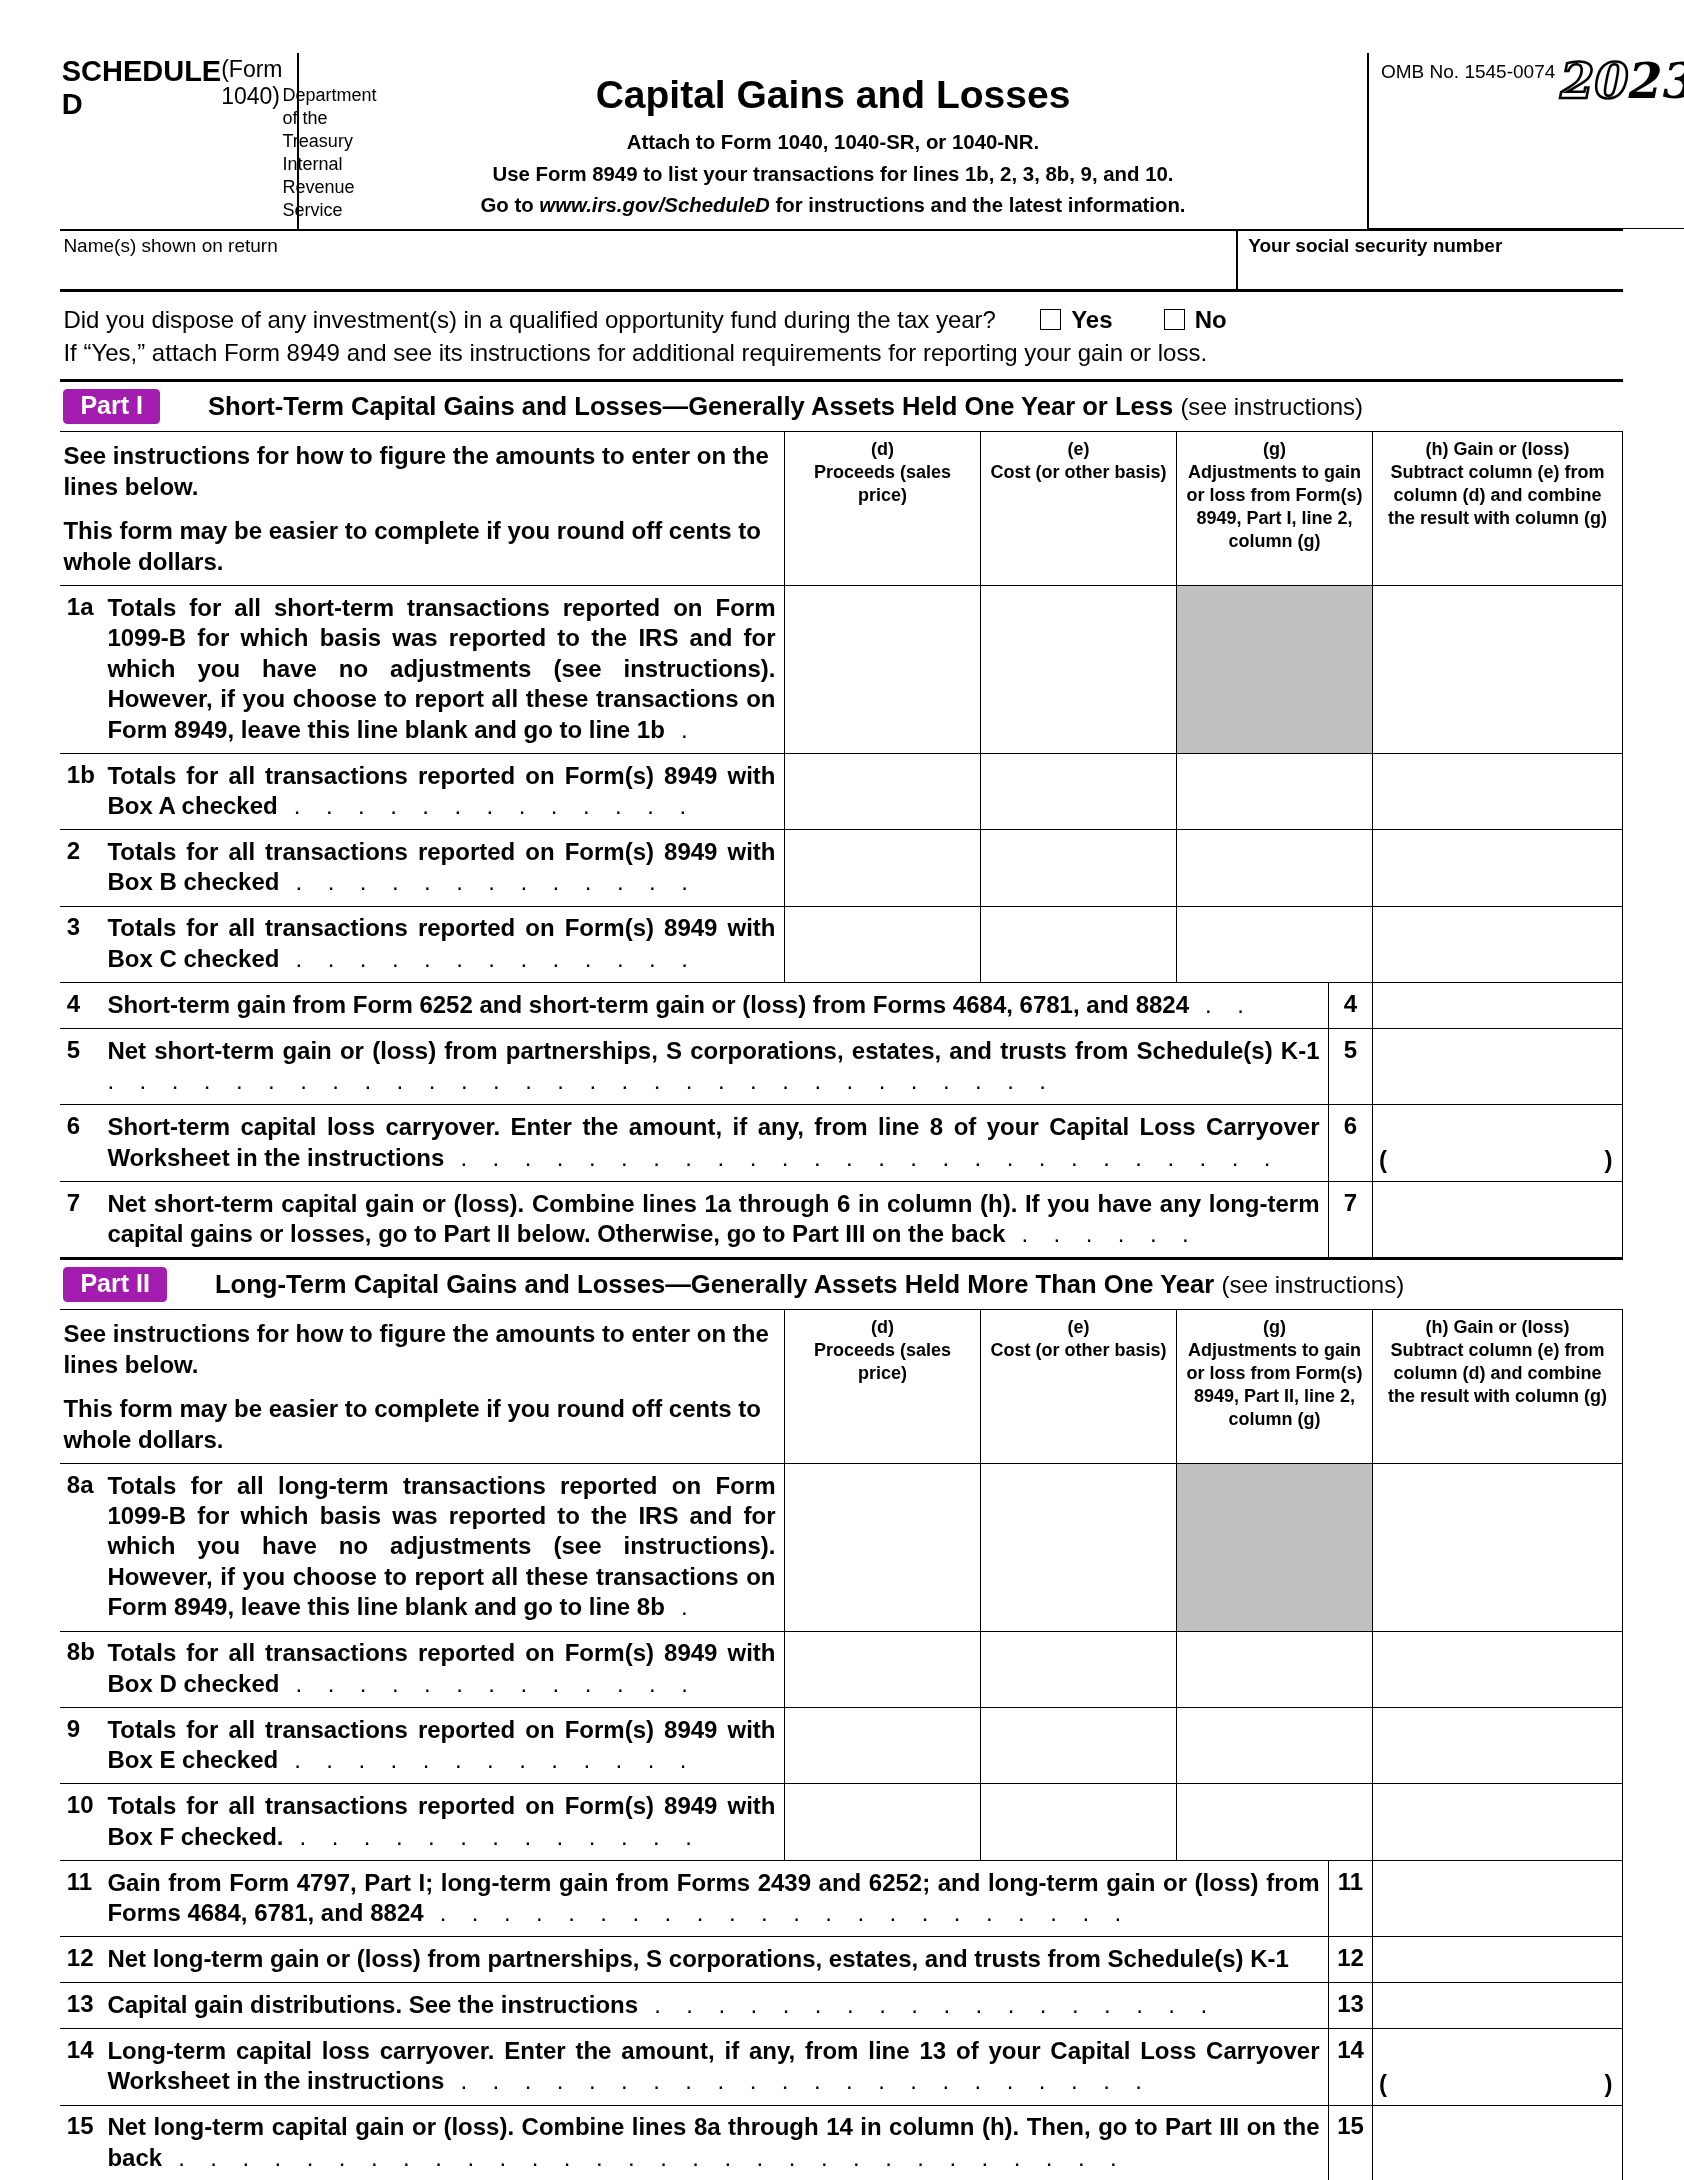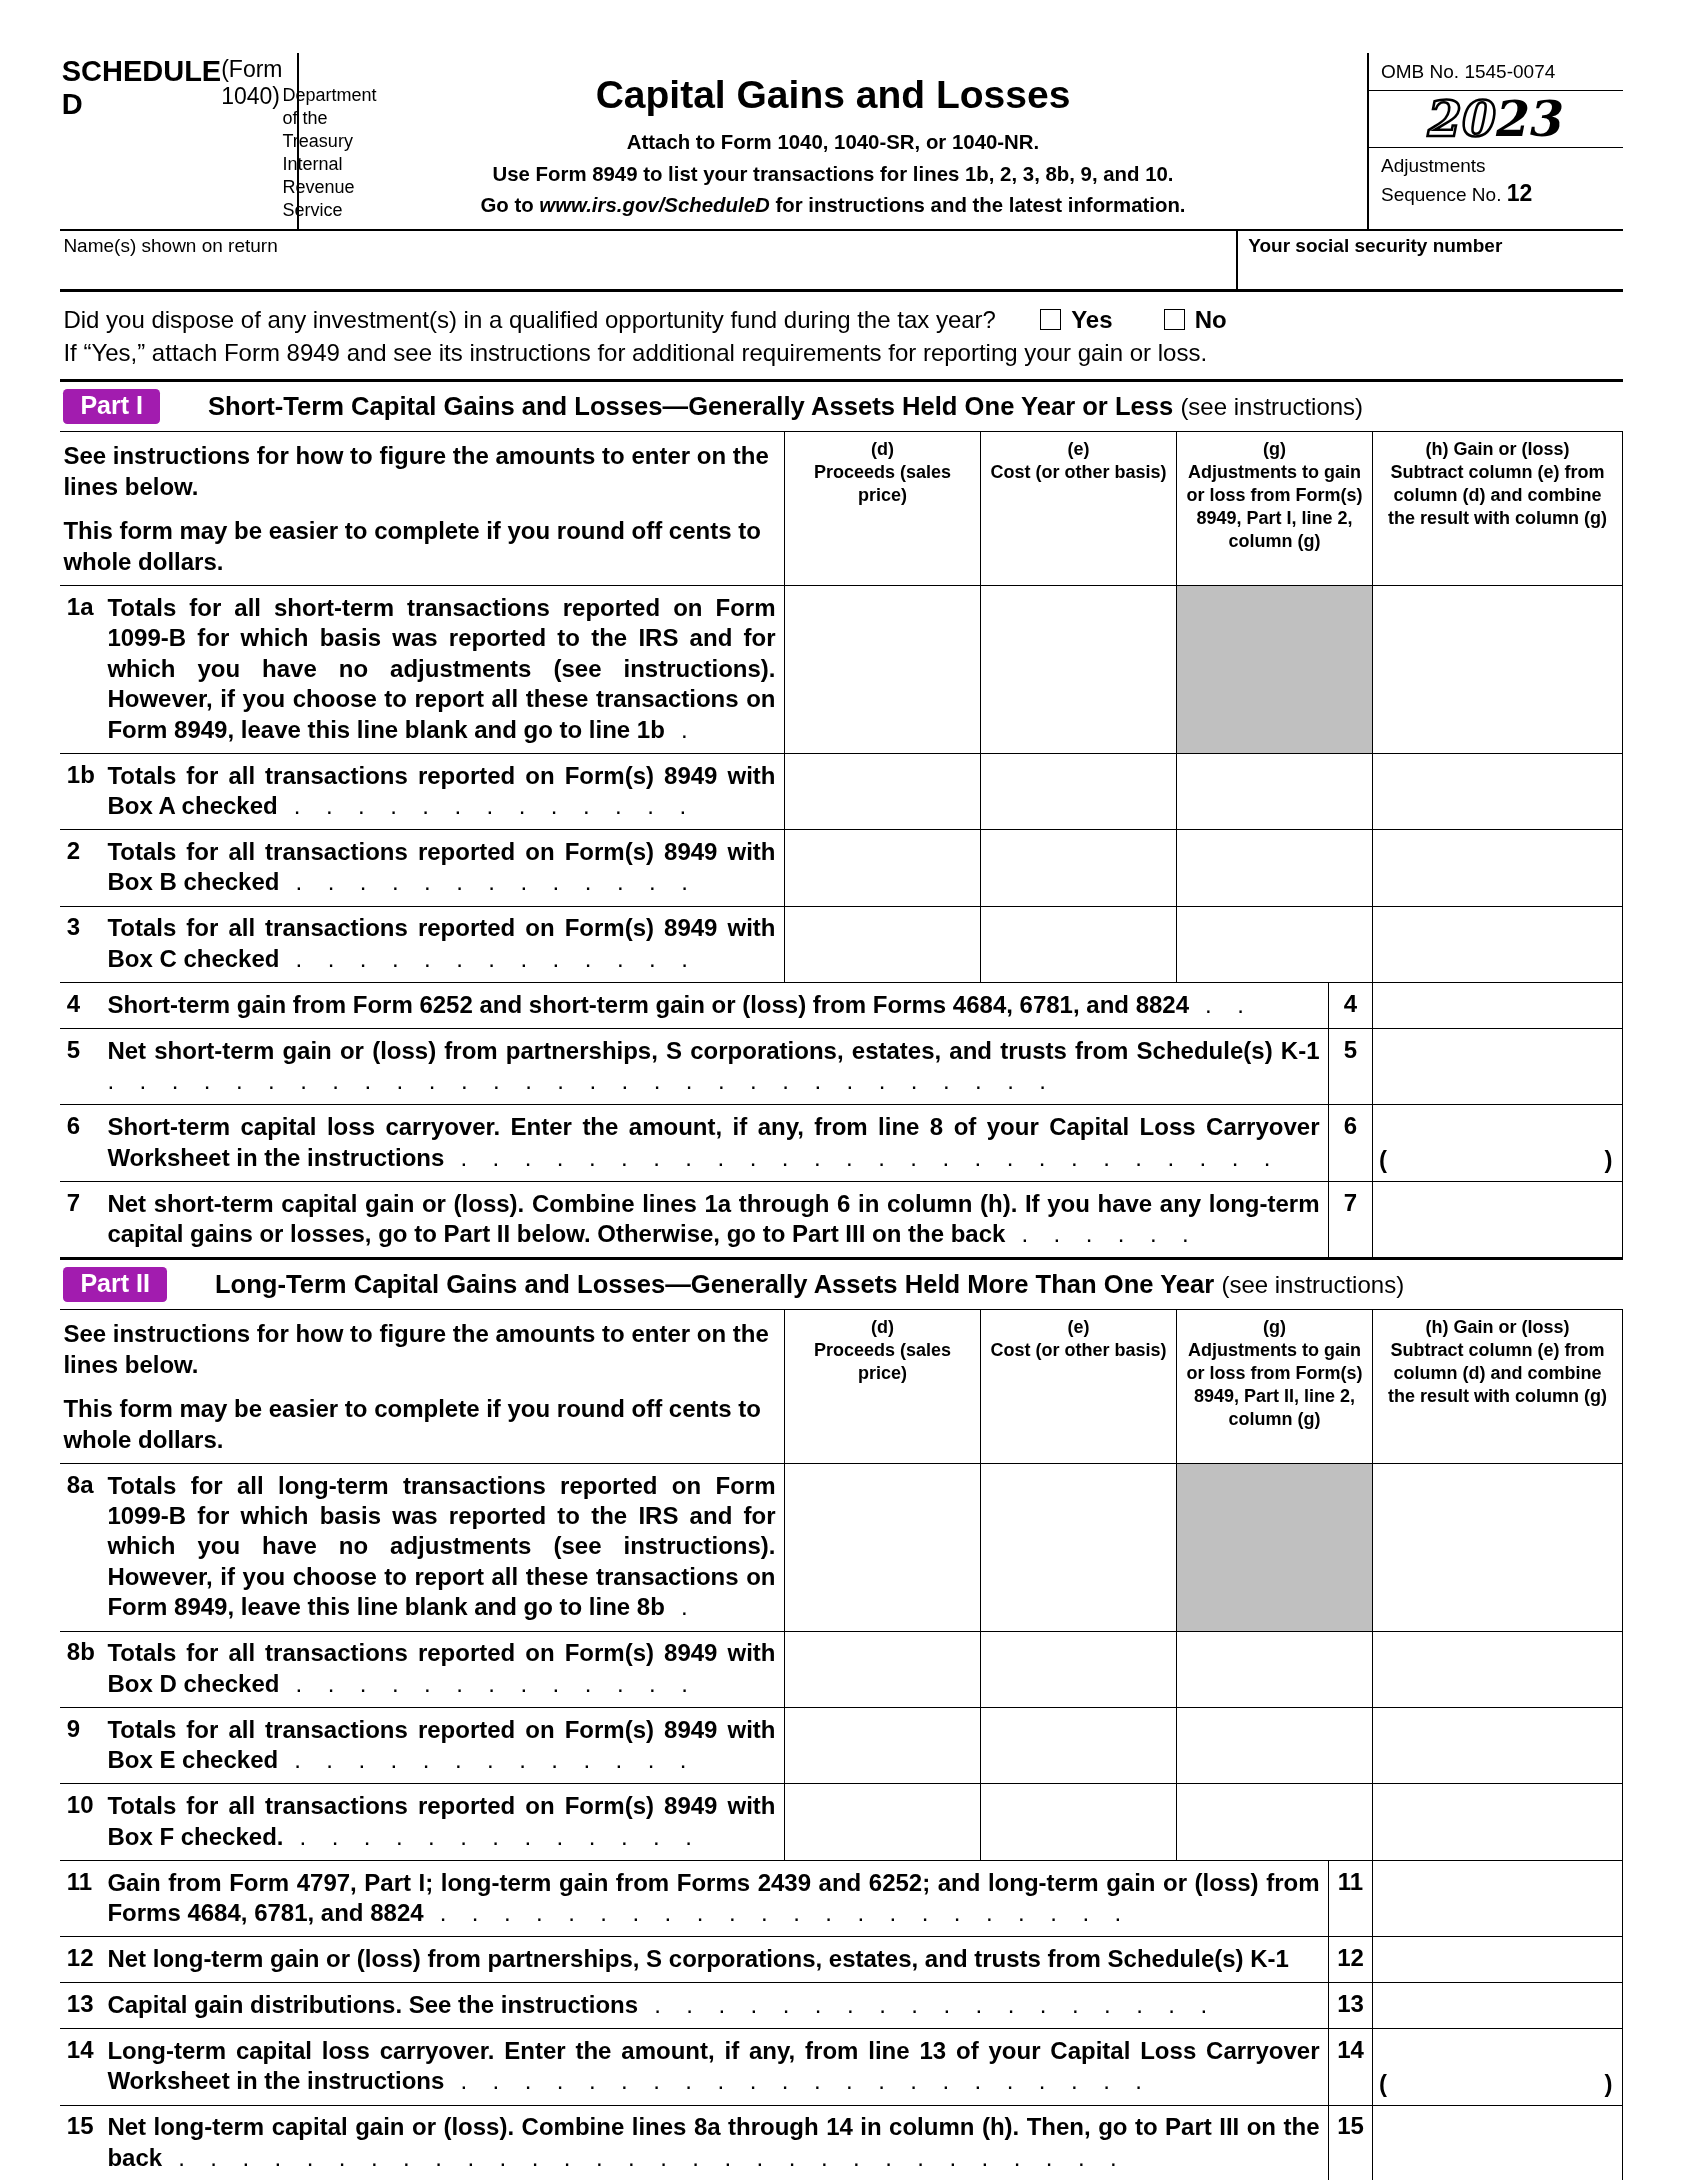--- a/index.html
+++ b/index.html
@@ -12,21 +12,21 @@
 
   
   .hdr{display:flex;border-bottom:2.6px solid #000}
   .hdr-left{width:239px;border-right:2.6px solid #000;display:flex;flex-direction:row;padding:1.7px 10.2px 6.8px 1.7px}
   .sched{font-size:29px;font-weight:700}
   .formno{font-size:23px;font-weight:400;margin-top:1.7px}
   .dept{margin-top:auto;font-size:18px;line-height:1.28;padding-top:20.4px}
   .hdr-center{flex:1;text-align:center;padding:1.7px 20.4px 6.8px}
   .title{font-size:39px;font-weight:700;margin-top:18px}
   .hdr-sub{font-size:20.4px;font-weight:700;margin-top:10.2px;line-height:1.55}
-  .hdr-right{width:256px;border-left:2.6px solid #000;display:flex;flex-direction:column}
+  .hdr-right{width:256px;border-left:2.6px solid #000;display:flex;flex-direction:row}
   .omb{font-size:19px;padding:7.7px 5.1px 7.7px 12px;border-bottom:1.7px solid #000;white-space:nowrap}
   .year{font-family:"DejaVu Serif","Liberation Serif",serif;font-style:italic;font-weight:700;
         font-size:49px;text-align:center;padding:2.6px 0 1.7px;border-bottom:1.7px solid #000;line-height:1.05}
   .year .outline{color:#fff;-webkit-text-stroke:2.6px #000}
   .attach{font-size:19px;line-height:1.3;padding:6px 5.1px 4.3px 12px}
   .seqno{font-size:23px}
 
   
   .idrow{display:flex;border-bottom:3.4px solid #000}
   .id-name{flex:1;border-right:2.6px solid #000;font-size:19px;padding:4.3px 6.8px 32px 3.4px}

